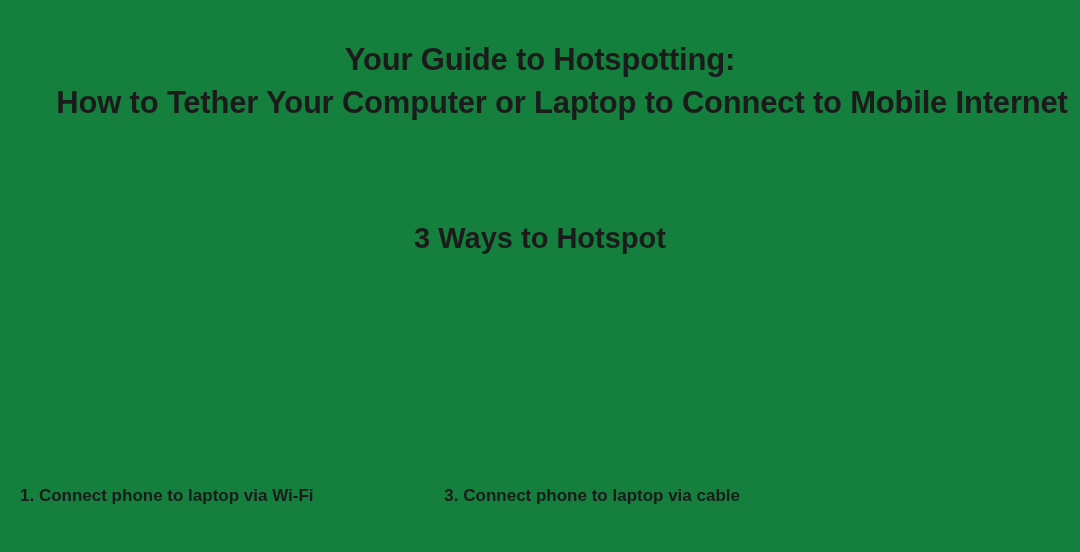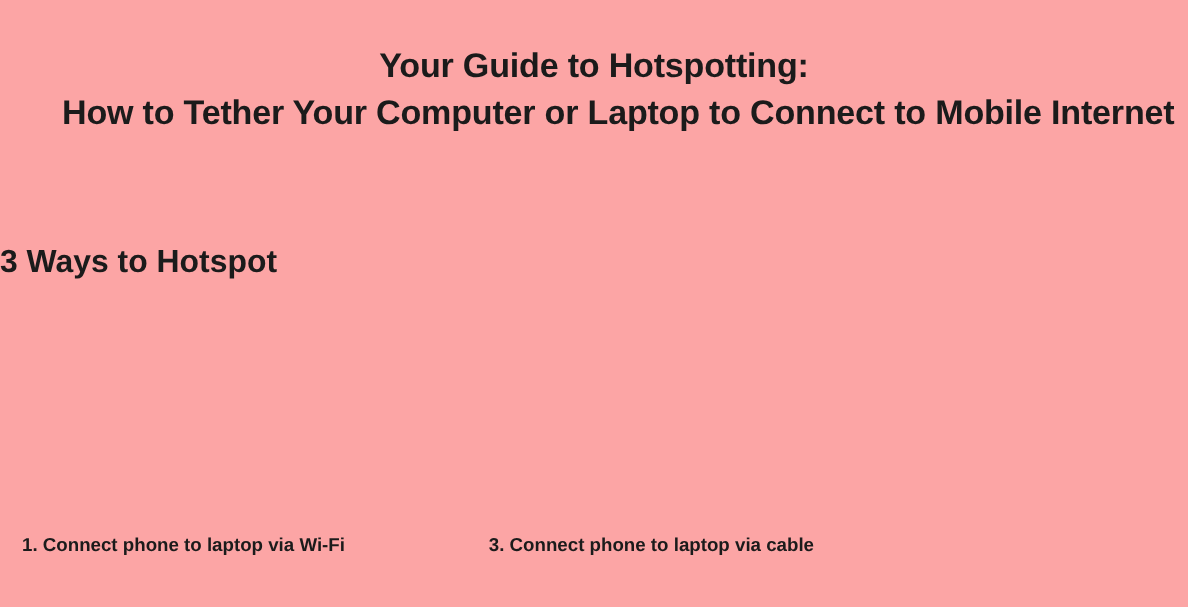--- a/index.html
+++ b/index.html
@@ -12,21 +12,21 @@
     height: 552px;
     position: relative;
     font-family: "Liberation Sans", sans-serif;
     color: #1a1a1a;
     overflow: hidden;
   }
   .page {
     position: relative;
     width: 1080px;
     height: 552px;
-    background: #fca5a5;
+    background: #15803d;
   }
   .title-block {
     position: absolute;
     top: 42px;
     left: 0;
     width: 1080px;
     text-align: center;
   }
   .title-line {
     font-weight: bold;
@@ -40,20 +40,21 @@
   .title-line-2 {
     font-size: 31px;
     margin-top: 6px;
     margin-left: 44px;
   }
   .section-heading {
     position: absolute;
     top: 222px;
     left: 0;
     width: 1080px;
+    text-align: center;
     font-size: 29px;
     font-weight: bold;
     color: #1b1b1b;
   }
   .captions-row {
     position: absolute;
     left: 0;
     top: 486px;
     width: 880px;
     display: flex;

